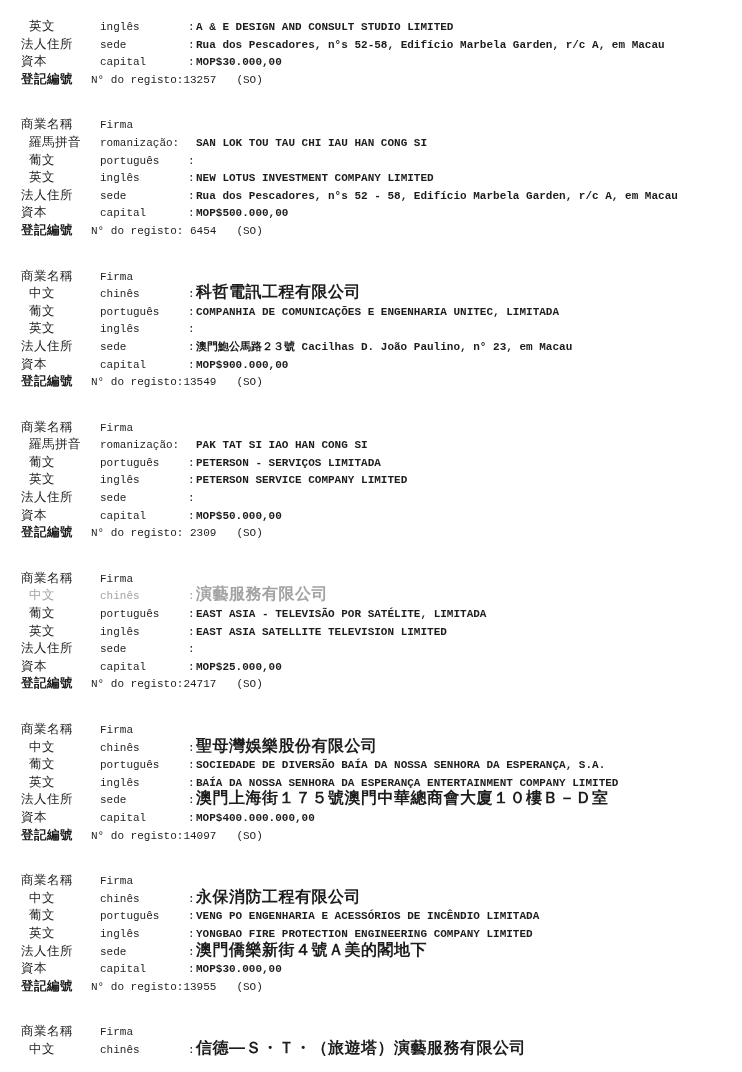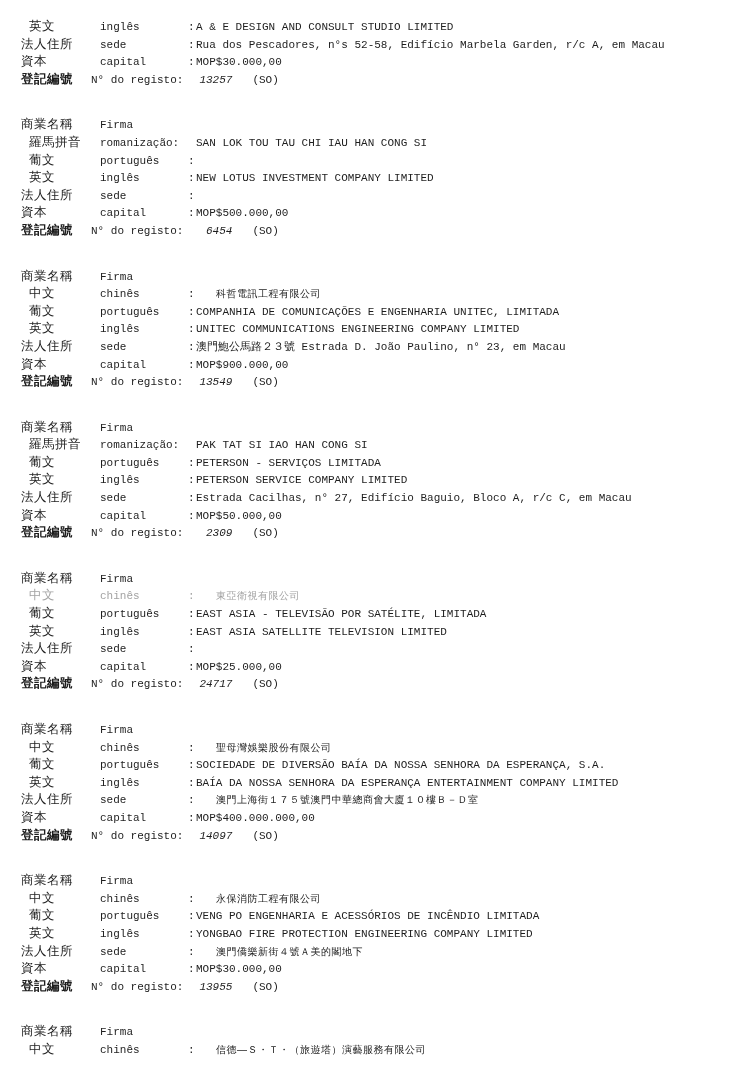--- a/index.html
+++ b/index.html
@@ -37,79 +37,76 @@
     font-family: "Liberation Sans", "DejaVu Sans", sans-serif;
   }
   .row.indent .zh { padding-left: 8px; }
   .type-registo .zh { width: 70px; font-weight: bold; }
   .pt {
     flex: none;
     min-width: 88px;
     margin-top: 13px;
   }
   .sep { flex: none; width: 8px; }
-  .val { flex: none; white-space: pre; }
+  .val { flex: none; white-space: pre; font-weight: bold; }
   .val.inline { margin-left: 8px; }
   .row.cjkval .val {
-    font-size: 10px;
+    font-size: 16px;
     font-family: "Liberation Sans", "DejaVu Sans", sans-serif;
     letter-spacing: 0.5px;
-    margin-left: 20px;
   }
   .regnum {
     flex: none;
     display: inline-block;
     width: 33px;
-    margin-left: 16px;
     text-align: right;
-    font-style: italic;
   }
   .regnote { flex: none; margin-left: 20px; }
   .row.faded { color: #a3a3a3; }
 </style>
 </head>
 <body>
 
 <div class="page">
     <div class="record">
       <div class="row type-normal indent"><span class="zh">英文</span><span class="pt">inglês</span><span class="sep">:</span><span class="val">A &amp; E DESIGN AND CONSULT STUDIO LIMITED</span></div>
       <div class="row type-normal"><span class="zh">法人住所</span><span class="pt">sede</span><span class="sep">:</span><span class="val">Rua dos Pescadores, n°s 52-58, Edifício Marbela Garden, r/c A, em Macau</span></div>
       <div class="row type-normal"><span class="zh">資本</span><span class="pt">capital</span><span class="sep">:</span><span class="val">MOP$30.000,00</span></div>
       <div class="row type-registo"><span class="zh">登記編號</span><span class="pt">N° do registo:</span><span class="regnum">13257</span><span class="regnote">(SO)</span></div>
     </div>
     <div class="record">
       <div class="row type-header"><span class="zh">商業名稱</span><span class="pt">Firma</span></div>
       <div class="row type-inline indent"><span class="zh">羅馬拼音</span><span class="pt">romanização:</span><span class="val inline">SAN LOK TOU TAU CHI IAU HAN CONG SI</span></div>
       <div class="row type-normal indent"><span class="zh">葡文</span><span class="pt">português</span><span class="sep">:</span></div>
       <div class="row type-normal indent"><span class="zh">英文</span><span class="pt">inglês</span><span class="sep">:</span><span class="val">NEW LOTUS INVESTMENT COMPANY LIMITED</span></div>
-      <div class="row type-normal"><span class="zh">法人住所</span><span class="pt">sede</span><span class="sep">:</span></div>
+      <div class="row type-normal"><span class="zh">法人住所</span><span class="pt">sede</span><span class="sep">:</span><span class="val">Rua dos Pescadores, n°s 52 - 58, Edifício Marbela Garden, r/c A, em Macau</span></div>
       <div class="row type-normal"><span class="zh">資本</span><span class="pt">capital</span><span class="sep">:</span><span class="val">MOP$500.000,00</span></div>
       <div class="row type-registo"><span class="zh">登記編號</span><span class="pt">N° do registo:</span><span class="regnum">6454</span><span class="regnote">(SO)</span></div>
     </div>
     <div class="record">
       <div class="row type-header"><span class="zh">商業名稱</span><span class="pt">Firma</span></div>
       <div class="row type-normal indent cjkval"><span class="zh">中文</span><span class="pt">chinês</span><span class="sep">:</span><span class="val">科哲電訊工程有限公司</span></div>
       <div class="row type-normal indent"><span class="zh">葡文</span><span class="pt">português</span><span class="sep">:</span><span class="val">COMPANHIA DE COMUNICAÇÕES E ENGENHARIA UNITEC, LIMITADA</span></div>
-      <div class="row type-normal indent"><span class="zh">英文</span><span class="pt">inglês</span><span class="sep">:</span><span class="val">UNITEC COMMUNICATIONS ENGINEERING COMPANY LIMITED</span></div>
-      <div class="row type-normal"><span class="zh">法人住所</span><span class="pt">sede</span><span class="sep">:</span><span class="val">澳門鮑公馬路２３號 Estrada D. João Paulino, n° 23, em Macau</span></div>
+      <div class="row type-normal indent"><span class="zh">英文</span><span class="pt">inglês</span><span class="sep">:</span></div>
+      <div class="row type-normal"><span class="zh">法人住所</span><span class="pt">sede</span><span class="sep">:</span><span class="val">澳門鮑公馬路２３號 Cacilhas D. João Paulino, n° 23, em Macau</span></div>
       <div class="row type-normal"><span class="zh">資本</span><span class="pt">capital</span><span class="sep">:</span><span class="val">MOP$900.000,00</span></div>
       <div class="row type-registo"><span class="zh">登記編號</span><span class="pt">N° do registo:</span><span class="regnum">13549</span><span class="regnote">(SO)</span></div>
     </div>
     <div class="record">
       <div class="row type-header"><span class="zh">商業名稱</span><span class="pt">Firma</span></div>
       <div class="row type-inline indent"><span class="zh">羅馬拼音</span><span class="pt">romanização:</span><span class="val inline">PAK TAT SI IAO HAN CONG SI</span></div>
       <div class="row type-normal indent"><span class="zh">葡文</span><span class="pt">português</span><span class="sep">:</span><span class="val">PETERSON - SERVIÇOS LIMITADA</span></div>
       <div class="row type-normal indent"><span class="zh">英文</span><span class="pt">inglês</span><span class="sep">:</span><span class="val">PETERSON SERVICE COMPANY LIMITED</span></div>
-      <div class="row type-normal"><span class="zh">法人住所</span><span class="pt">sede</span><span class="sep">:</span><span class="val">Estrada Cacilhas, n° 27, Edifício Baguio, Bloco A, r/c C, em Macau</span></div>
+      <div class="row type-normal"><span class="zh">法人住所</span><span class="pt">sede</span><span class="sep">:</span></div>
       <div class="row type-normal"><span class="zh">資本</span><span class="pt">capital</span><span class="sep">:</span><span class="val">MOP$50.000,00</span></div>
       <div class="row type-registo"><span class="zh">登記編號</span><span class="pt">N° do registo:</span><span class="regnum">2309</span><span class="regnote">(SO)</span></div>
     </div>
     <div class="record">
       <div class="row type-header"><span class="zh">商業名稱</span><span class="pt">Firma</span></div>
-      <div class="row type-normal indent faded cjkval"><span class="zh">中文</span><span class="pt">chinês</span><span class="sep">:</span><span class="val">東亞衛視有限公司</span></div>
+      <div class="row type-normal indent faded cjkval"><span class="zh">中文</span><span class="pt">chinês</span><span class="sep">:</span><span class="val">演藝服務有限公司</span></div>
       <div class="row type-normal indent"><span class="zh">葡文</span><span class="pt">português</span><span class="sep">:</span><span class="val">EAST ASIA - TELEVISÃO POR SATÉLITE, LIMITADA</span></div>
       <div class="row type-normal indent"><span class="zh">英文</span><span class="pt">inglês</span><span class="sep">:</span><span class="val">EAST ASIA SATELLITE TELEVISION LIMITED</span></div>
       <div class="row type-normal"><span class="zh">法人住所</span><span class="pt">sede</span><span class="sep">:</span></div>
       <div class="row type-normal"><span class="zh">資本</span><span class="pt">capital</span><span class="sep">:</span><span class="val">MOP$25.000,00</span></div>
       <div class="row type-registo"><span class="zh">登記編號</span><span class="pt">N° do registo:</span><span class="regnum">24717</span><span class="regnote">(SO)</span></div>
     </div>
     <div class="record">
       <div class="row type-header"><span class="zh">商業名稱</span><span class="pt">Firma</span></div>
       <div class="row type-normal indent cjkval"><span class="zh">中文</span><span class="pt">chinês</span><span class="sep">:</span><span class="val">聖母灣娛樂股份有限公司</span></div>
       <div class="row type-normal indent"><span class="zh">葡文</span><span class="pt">português</span><span class="sep">:</span><span class="val">SOCIEDADE DE DIVERSÃO BAÍA DA NOSSA SENHORA DA ESPERANÇA, S.A.</span></div>

